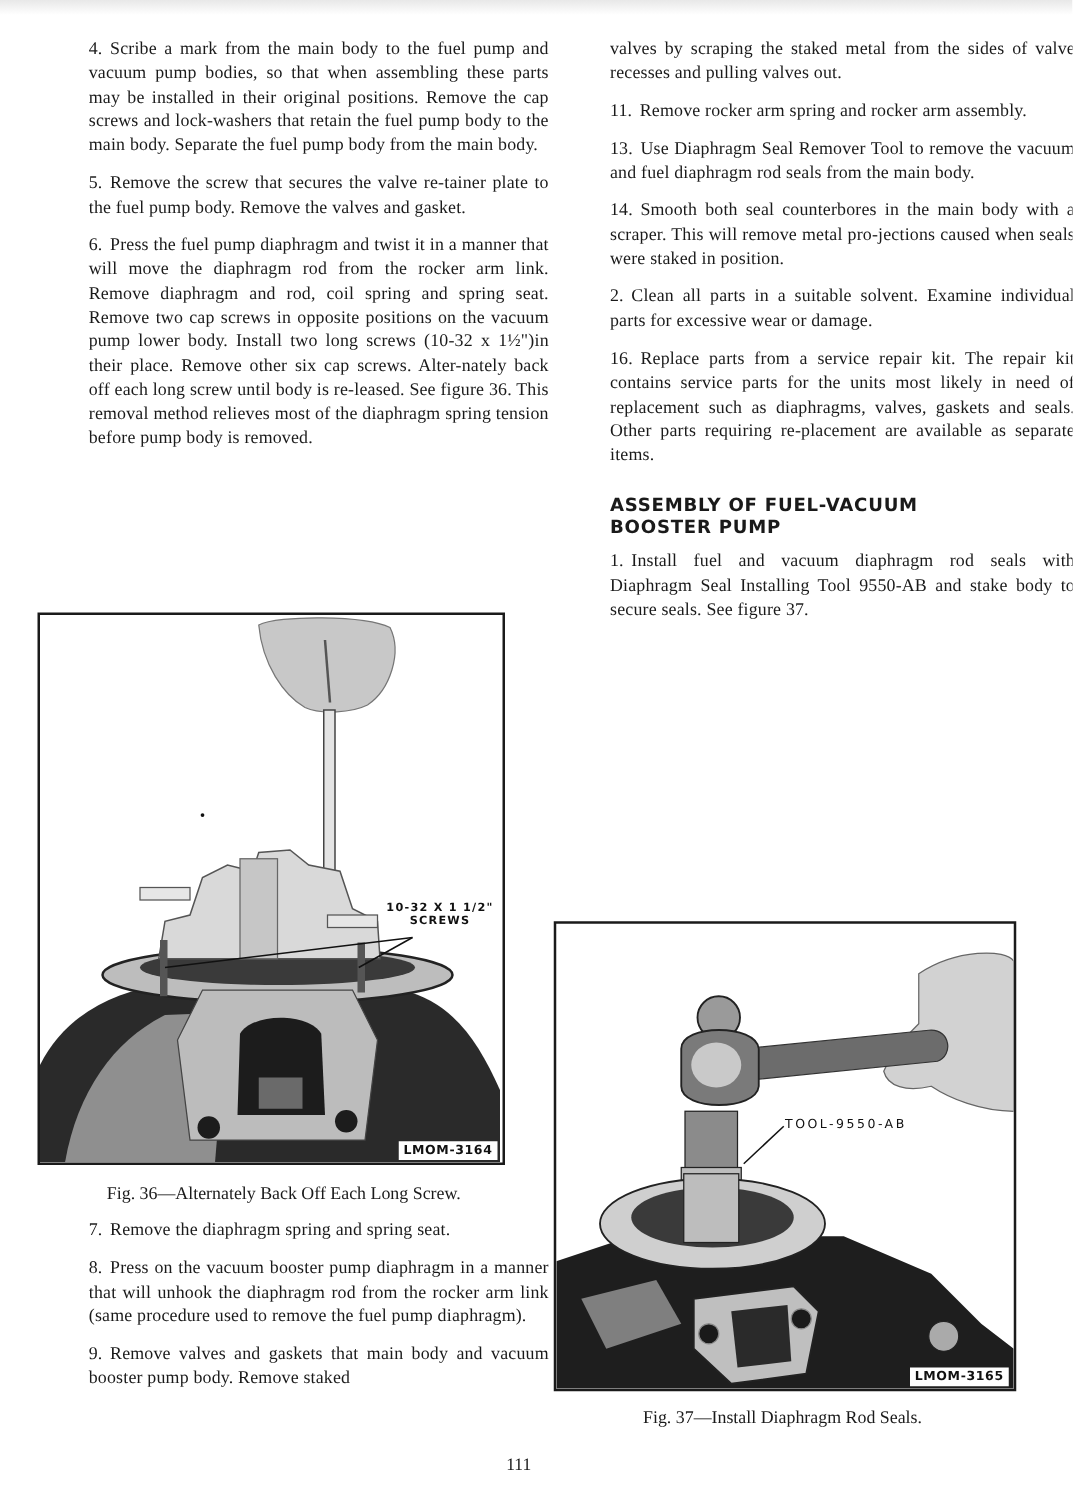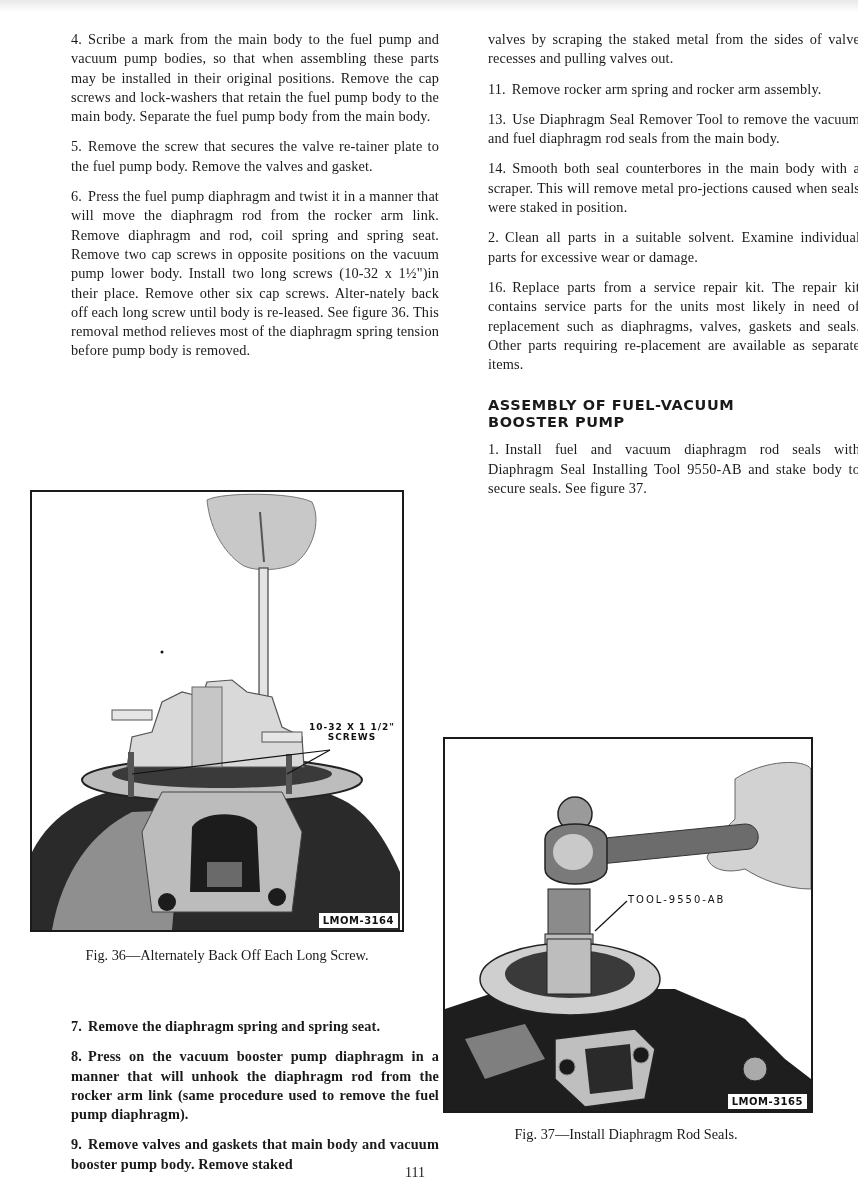--- a/index.html
+++ b/index.html
@@ -20,21 +20,21 @@
   .fig36 { left:30px; top:490px; width:370px; height:438px; }
   .fig37 { left:443px; top:737px; width:366px; height:372px; }
   .figure svg { position:absolute; left:0; top:0; }
   .callout { position:absolute; font-family:"DejaVu Sans","Liberation Sans",sans-serif;
     font-size:9px; font-weight:bold; letter-spacing:1px; line-height:10px; text-align:center; color:#111; }
   .fig-id { position:absolute; font-family:"DejaVu Sans","Liberation Sans",sans-serif;
     font-size:10px; font-weight:bold; letter-spacing:0.5px; background:#fff; padding:2px 4px; color:#111; }
   .caption { position:absolute; font-size:14.3px; line-height:18px; text-align:center; }
   .cap36 { left:42px; top:936px; width:370px;margin-top:10px; }
   .cap37 { left:443px; top:1125px; width:366px; }
-  .col.left.lower { top:1017px;font-weight:bold; }
+  .col.left.lower { top:975px; }
   .col.right.upper { top:30px; }
   .page-number { position:absolute; left:405px; top:1165px; width:40px; text-align:left; font-size:14px; }
 </style>
 </head>
 <body>
 
 <div class="page-edge"></div>
 
 <div class="col left">
   <p class="step"><span class="num">4.</span><span>Scribe a mark from the main body to the fuel pump and vacuum pump bodies, so that when assembling these parts may be installed in their original positions. Remove the cap screws and lock-washers that retain the fuel pump body to the main body. Separate the fuel pump body from the main body.</span></p>

